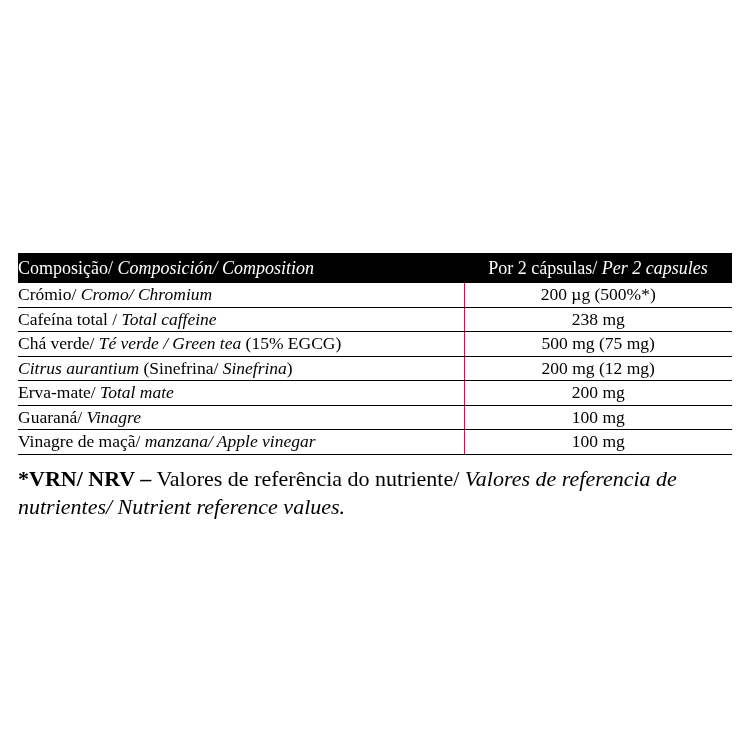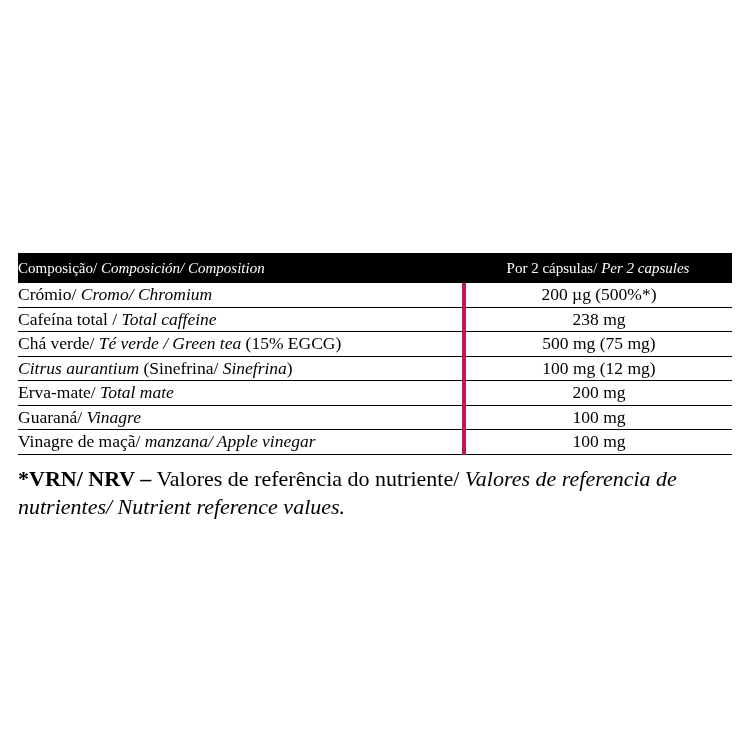--- a/index.html
+++ b/index.html
@@ -38,21 +38,21 @@
     vertical-align: middle;
   }
   
   tr.header-row {
     background: #000000;
     color: #ffffff;
   }
   tr.header-row th {
     height: 30px;
     font-weight: normal;
-    font-size: 15px;
+    font-size: 18px;
   }
   th.head-left {
     text-align: left;
     padding-left: 22px;
   }
   th.head-right {
     width: 268px;
   }
   .it { font-style: italic; }
   .rm { font-style: normal; }
@@ -61,21 +61,21 @@
   tr.item-row td {
     height: 23.5px;
     border-bottom: 1px solid #000000;
   }
   tr.item-row:first-of-type td {
     border-top: none;
   }
   td.name-cell {
     text-align: left;
     padding-left: 22px;
-    border-right: 4px solid #be185d;
+    border-right: 1px solid #be185d;
   }
   td.value-cell {
     text-align: center;
   }
   .footnote {
     position: absolute;
     left: 18px;
     top: 465px;
     width: 716px;
     font-size: 22px;
@@ -106,21 +106,21 @@
         <tr class="item-row">
           <td class="name-cell"><span class="rm">Cafeína total / </span><span class="it">Total caffeine</span><span class="rm"></span></td>
           <td class="value-cell">238 mg</td>
         </tr>
         <tr class="item-row">
           <td class="name-cell"><span class="rm">Chá verde/ </span><span class="it">Té verde / Green tea</span><span class="rm"> (15% EGCG)</span></td>
           <td class="value-cell">500 mg (75 mg)</td>
         </tr>
         <tr class="item-row">
           <td class="name-cell"><span class="rm"></span><span class="it">Citrus aurantium</span><span class="rm"> (Sinefrina/ </span><span class="it">Sinefrina</span><span class="rm">)</span></td>
-          <td class="value-cell">100 mg (12 mg)</td>
+          <td class="value-cell">200 mg (12 mg)</td>
         </tr>
         <tr class="item-row">
           <td class="name-cell"><span class="rm">Erva-mate/ </span><span class="it">Total mate</span><span class="rm"></span></td>
           <td class="value-cell">200 mg</td>
         </tr>
         <tr class="item-row">
           <td class="name-cell"><span class="rm">Guaraná/ </span><span class="it">Vinagre</span><span class="rm"></span></td>
           <td class="value-cell">100 mg</td>
         </tr>
         <tr class="item-row">

